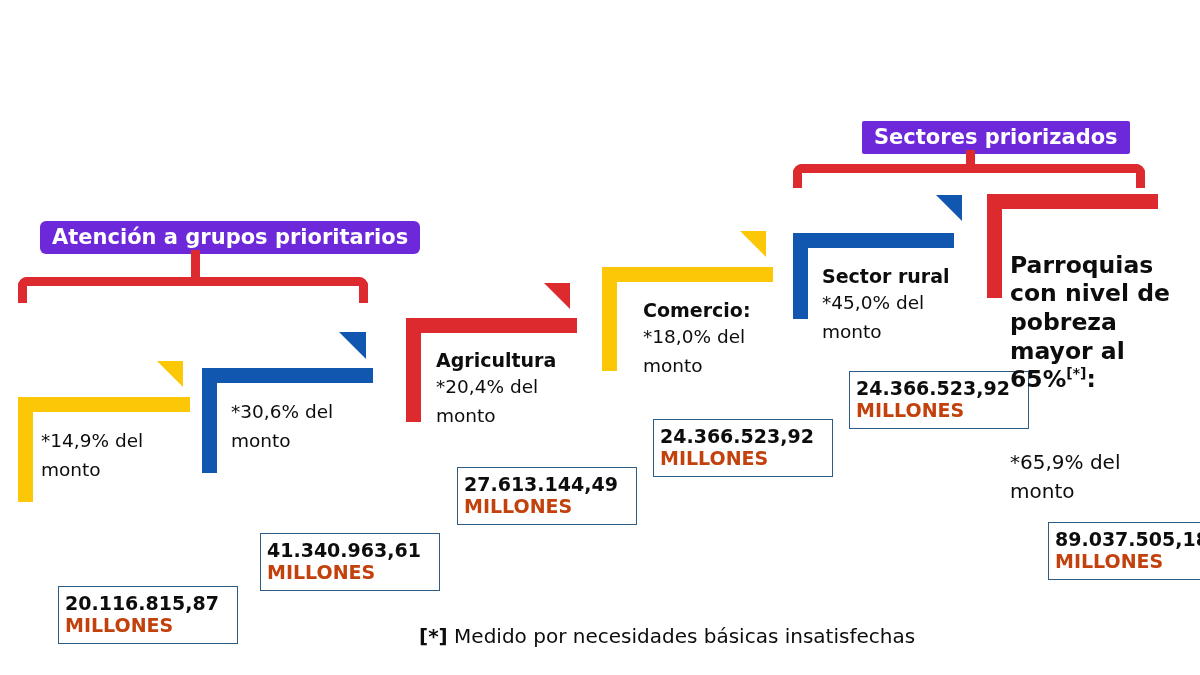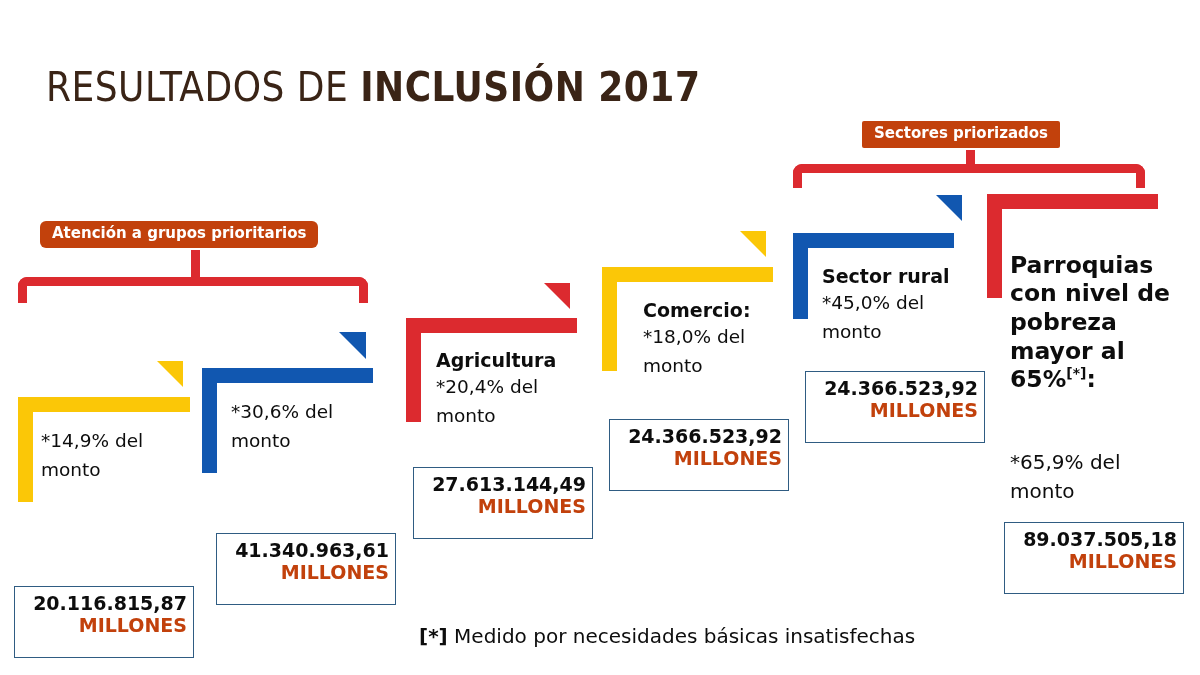--- a/index.html
+++ b/index.html
@@ -22,23 +22,23 @@
     white-space:nowrap;
     font-family:"DejaVu Sans Condensed","Liberation Sans", sans-serif;
   }
   .title .t-light{font-weight:400;}
   .title .t-bold{font-weight:700;}
 
   
   .group{position:absolute;}
   .group-label{
     position:absolute;
-    background:#c2410c;
+    background:#6d28d9;
     color:#ffffff;
-    font-size:15px;
+    font-size:21px;
     font-weight:700;
     padding:5px 12px 6px 12px;
     white-space:nowrap;
     border-radius:2px;
     line-height:1.05;
   }
   .group-stem{
     position:absolute;
     background:#dc2a2f;
     width:9px;
@@ -80,22 +80,23 @@
     color:#0d0d0d;
     line-height:1.55;
     white-space:pre-line;
     margin-top:2px;
   }
   .amount-box{
     position:absolute;
     border:1.4px solid #2f5c82;
     background:#ffffff;
     box-sizing:border-box;
-    text-align:right;
-    padding:5px 6px 20px 6px;
+    text-align:left;
+    padding:5px 6px 6px 6px;
+    margin-left:44px;
   }
   .amount-num{
     font-size:19px;
     font-weight:700;
     color:#0d0d0d;
     line-height:1.18;
     white-space:nowrap;
     font-family:"DejaVu Sans","Liberation Sans",sans-serif;
   }
   .amount-unit{
@@ -133,23 +134,20 @@
     color:#0d0d0d;
     white-space:nowrap;
   }
   .footnote b{font-weight:700;}
 </style>
 </head>
 <body>
 
 <div id="stage">
 
-  <div class="title">
-    <span class="t-light">RESULTADOS DE </span><span class="t-bold">INCLUSIÓN 2017</span>
-  </div>
 
   <div class="group">
     <div class="group-label" style="left:40px;top:221px;border-radius:6px;">Atención a grupos prioritarios</div>
     <div class="group-stem" style="left:191px;top:250px;height:32px;"></div>
     <div class="bracket-bar" style="left:18px;top:277px;width:350px;height:26px;"></div>
   </div>
 
   <div class="group">
     <div class="group-label" style="left:862px;top:121px;">Sectores priorizados</div>
     <div class="group-stem" style="left:966px;top:150px;height:20px;"></div>

